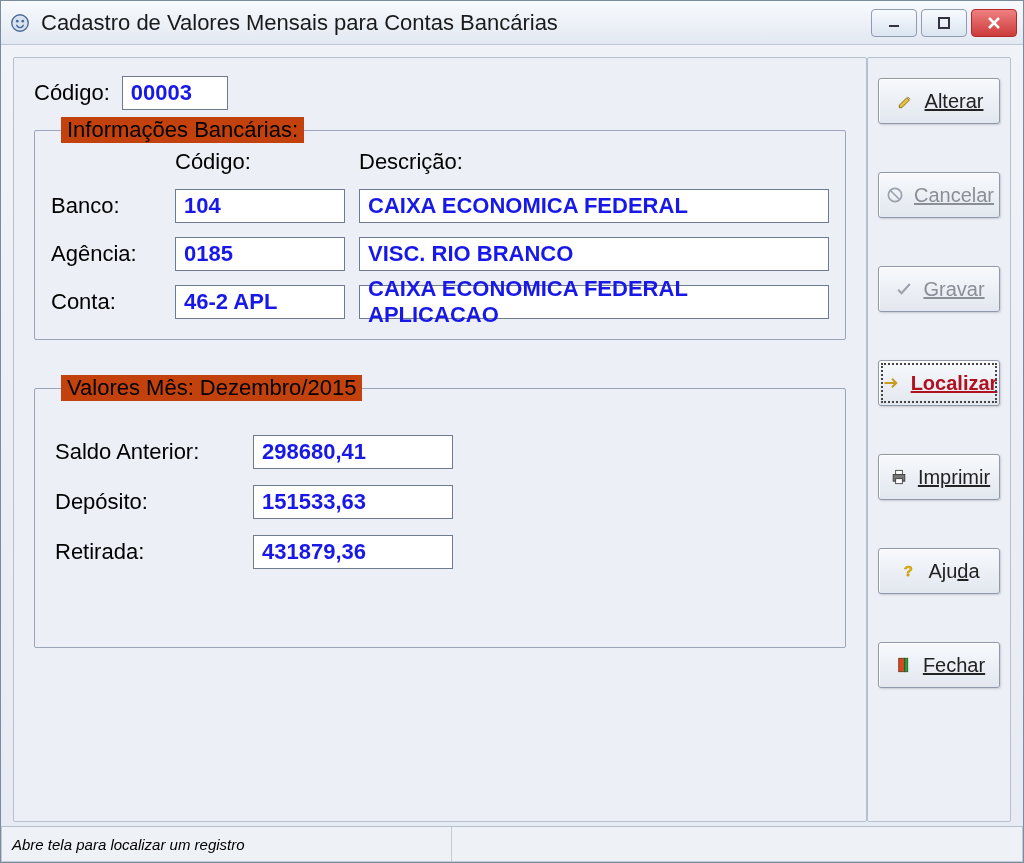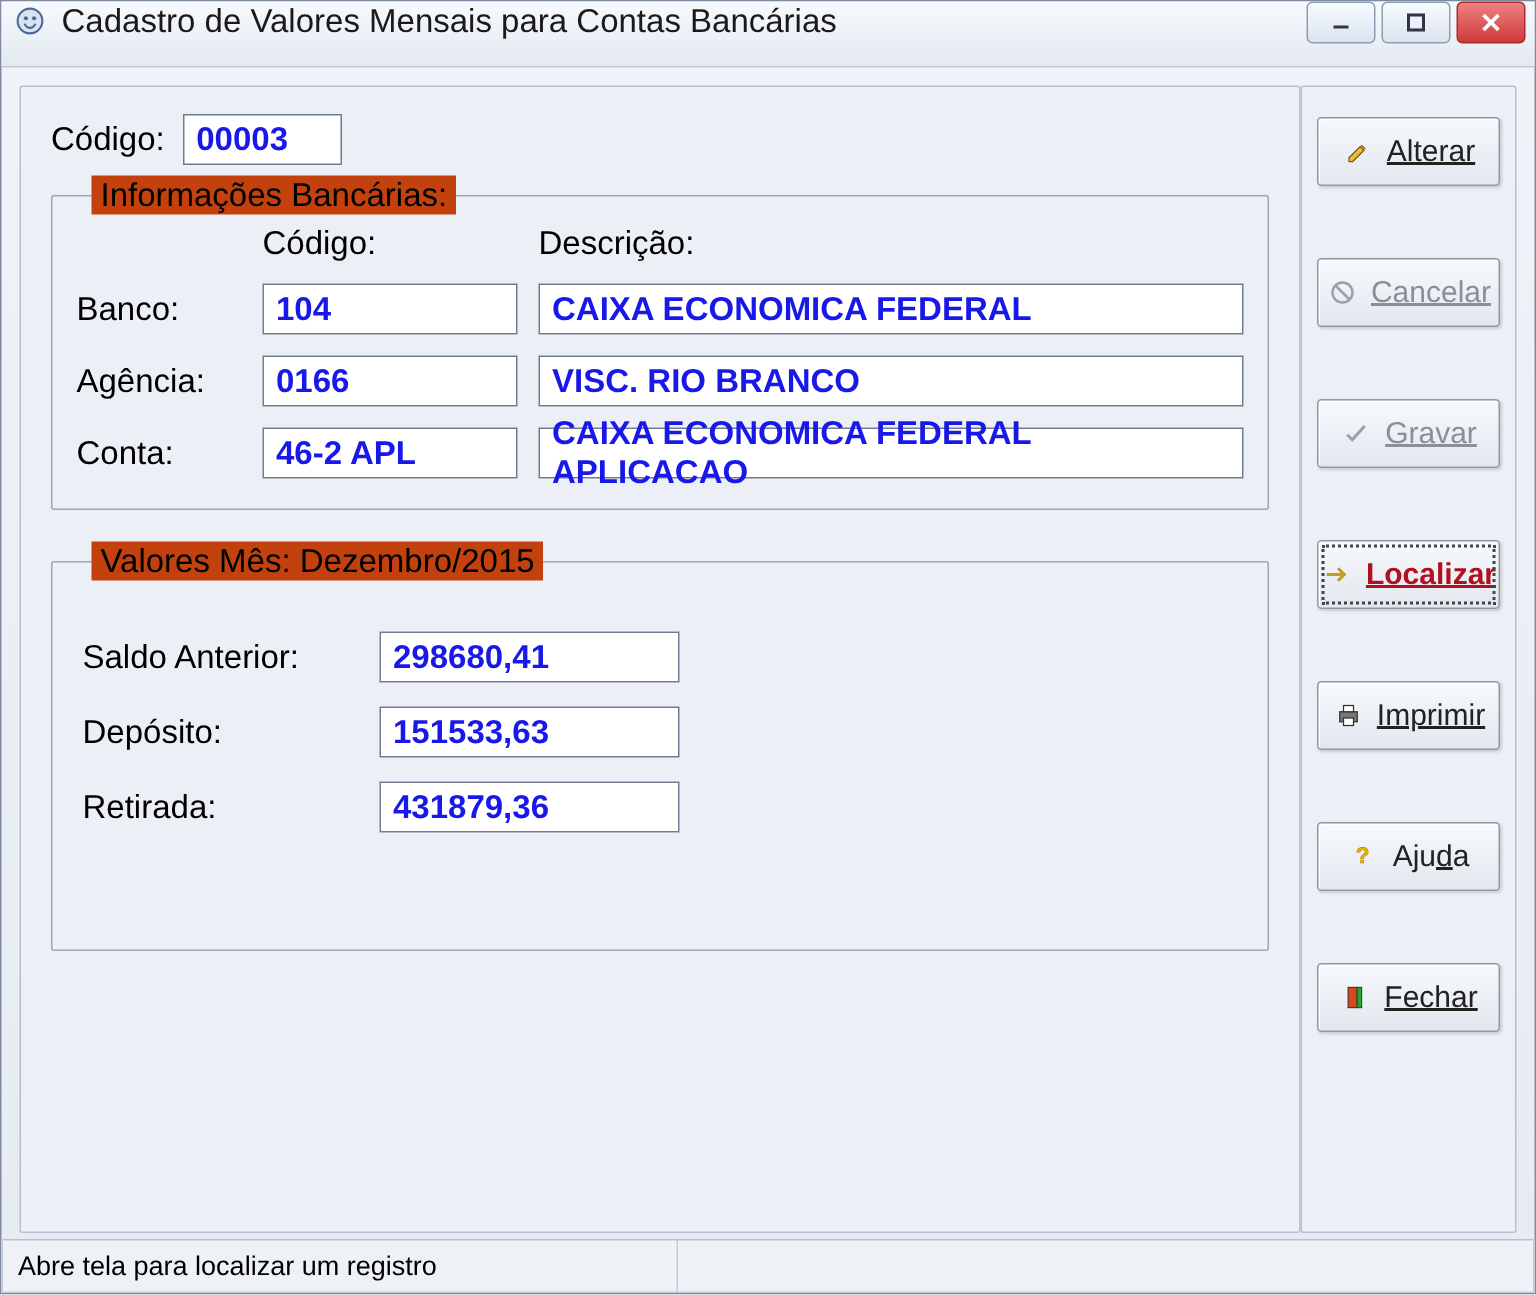--- a/index.html
+++ b/index.html
@@ -14,21 +14,21 @@
     width: 1024px; height: 863px;
     background: linear-gradient(#f0f3f8, #e6eaf2);
     border: 1px solid #7c8aa0;
     display: flex; flex-direction: column;
   }
   
   .titlebar {
     height: 44px;
     background: linear-gradient(#f7fafd, #e3e9f2);
     border-bottom: 1px solid #c0c8d4;
-    display: flex; align-items: flex-start;
+    display: flex; align-items: center;
     padding: 0 6px;
   }
   .titlebar .app-icon {
     width: 26px; height: 26px;
     margin-right: 8px;
     display: inline-flex; align-items: center; justify-content: center;
   }
   .titlebar .title-text {
     flex: 1;
     font-size: 22px;
@@ -147,22 +147,22 @@
   .statusbar {
     height: 36px;
     border-top: 1px solid #b7c0cf;
     background: #eef1f6;
     display: flex;
   }
   .status-cell {
     border: 1px solid #c3cad6;
     border-top: none;
     padding: 4px 10px;
-    font-size: 18px;
-    display: flex; align-items: center;
+    font-size: 15px;
+    display: flex; align-items: center; font-style: italic;
   }
   .status-cell.left { width: 44%; border-right: none; }
   .status-cell.right { flex: 1; }
 
   
   svg { display: block; }
 </style>
 </head>
 <body>
 
@@ -211,30 +211,30 @@
         <div class="bank-grid">
           <span></span>
           <span class="hdr">Código:</span>
           <span class="hdr">Descrição:</span>
 
           <span class="label">Banco:</span>
           <div class="field-ro">104</div>
           <div class="field-ro">CAIXA ECONOMICA FEDERAL</div>
 
           <span class="label">Agência:</span>
-          <div class="field-ro">0166</div>
+          <div class="field-ro">0185</div>
           <div class="field-ro">VISC. RIO BRANCO</div>
 
           <span class="label">Conta:</span>
           <div class="field-ro">46-2 APL</div>
           <div class="field-ro">CAIXA ECONOMICA FEDERAL APLICACAO</div>
         </div>
       </div>
 
-      <div class="group" style="margin-top:34px; height:260px;">
+      <div class="group" style="margin-top:48px; height:260px;">
         <span class="group-title">Valores Mês: Dezembro/2015</span>
         <div class="vals-grid">
           <span class="label">Saldo Anterior:</span>
           <div class="field">298680,41</div>
 
           <span class="label">Depósito:</span>
           <div class="field">151533,63</div>
 
           <span class="label">Retirada:</span>
           <div class="field">431879,36</div>

